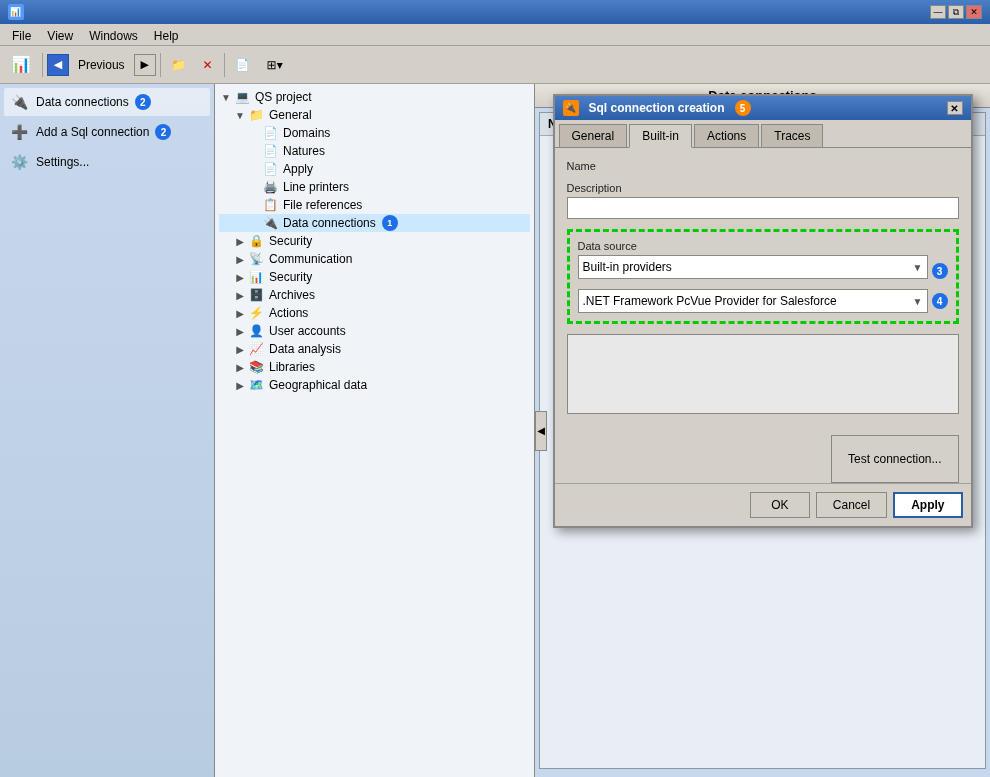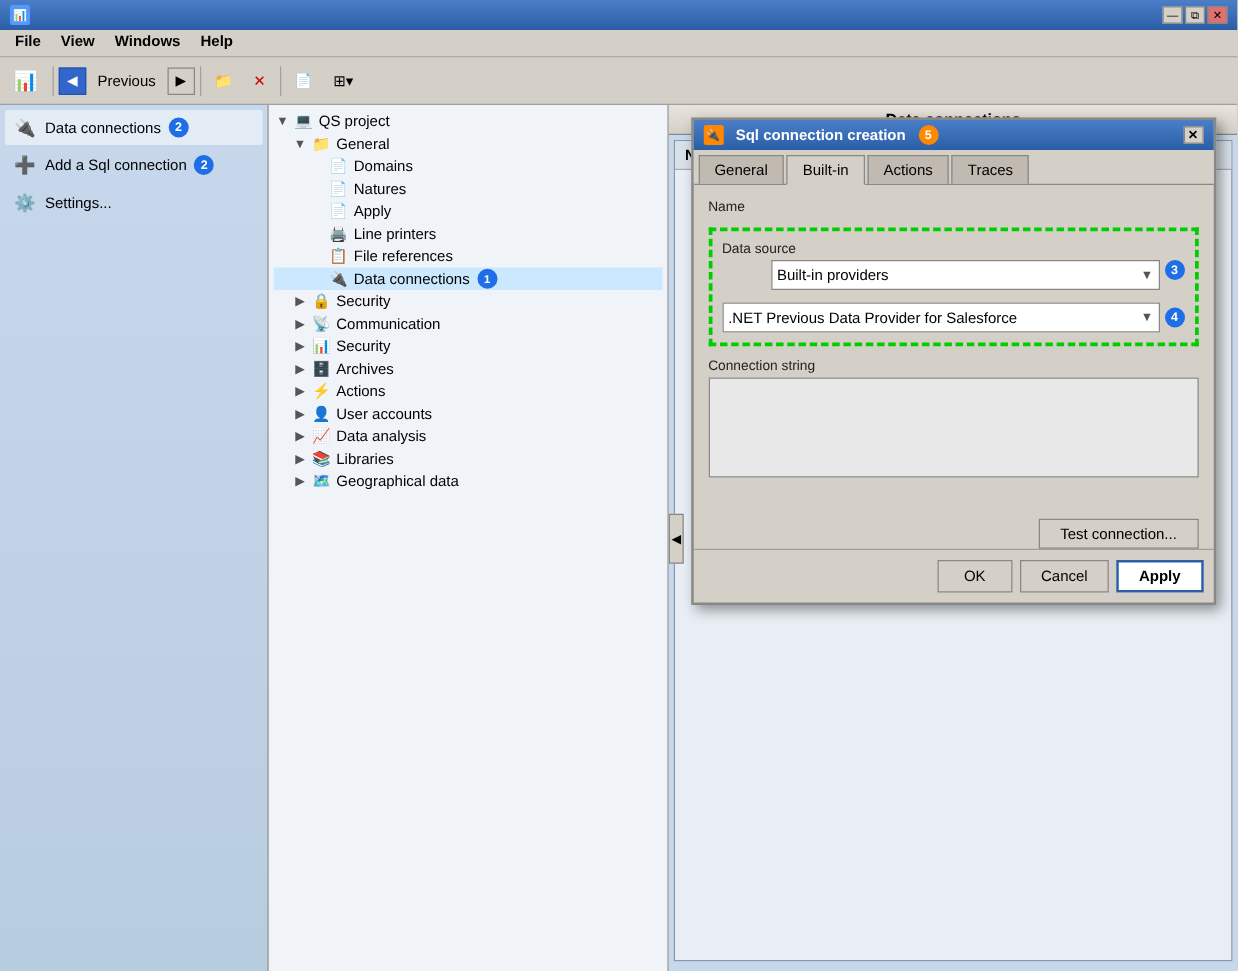--- a/index.html
+++ b/index.html
@@ -18,24 +18,23 @@
     .title-bar-left { display: flex; align-items: center; gap: 6px; font-size: 12px; font-weight: bold; }
     .title-bar-icon { width: 16px; height: 16px; background: #5599ff; border-radius: 2px; display: flex; align-items: center; justify-content: center; color: white; font-size: 9px; }
     .title-bar-controls { display: flex; gap: 2px; }
     .title-btn { width: 16px; height: 14px; background: #d4d0c8; border: 1px solid #888; font-size: 9px; cursor: pointer; display: flex; align-items: center; justify-content: center; color: black; }
 
     
     .menu-bar {
       background: #d4d0c8;
       height: 22px;
       display: flex;
-      align-items: flex-start;
+      align-items: flex-end;
       padding: 0 4px;
       border-bottom: 1px solid #a0a0a0;
-      font-weight: bold;
     }
     .menu-item { padding: 2px 8px; cursor: pointer; font-size: 12px; }
 
     
     .toolbar {
       background: #d4d0c8;
       height: 38px;
       display: flex;
       align-items: center;
       padding: 0 4px;
@@ -244,25 +243,25 @@
       background: #e8e8e8;
       border: 1px solid #888;
       padding: 4px;
       font-size: 11px;
       resize: none;
     }
 
     .test-btn {
       background: #d4d0c8;
       border: 1px solid #888;
-      padding: 4px 16px;
+      padding: 16px 16px;
       cursor: pointer;
       font-size: 12px;
       float: right;
-      margin-top: 20px;
+      margin-top: 8px;
     }
 
     
     .dialog-footer {
       border-top: 1px solid #a0a0a0;
       padding: 8px;
       display: flex;
       justify-content: flex-end;
       gap: 6px;
       clear: both;
@@ -493,47 +492,50 @@
             <span>Traces</span>
           </div>
         </div>
 
         <div class="dialog-content">
 
           <div class="form-group">
             <div class="form-label">Name</div>
           </div>
 
+          <div class="form-group">
+            <div class="form-label">Description</div>
+            <input type="text" class="form-input" placeholder="" style="">
+          </div>
 
           <div class="green-dashed-box">
 
             <div class="form-group">
               <div class="form-label">Data source</div>
-              <div style="display:flex; align-items:flex-start; gap:4px;margin-left:39px;">
+              <div style="display:flex; align-items:flex-end; gap:4px;">
                 <div class="form-select">
                   <span>Built-in providers</span>
                   <span class="select-arrow">▼</span>
                 </div>
                 <div class="circle-badge">3</div>
               </div>
             </div>
 
             <div class="form-group" style="margin-bottom:0;">
               <div style="display:flex; align-items:center; gap:4px;">
                 <div class="form-select">
-                  <span>.NET Previous Data Provider for Salesforce</span>
+                  <span>.NET Framework PcVue Provider for Salesforce</span>
                   <span class="select-arrow">▼</span>
                 </div>
                 <div class="circle-badge">4</div>
               </div>
             </div>
           </div>
 
           <div class="form-group">
-            <div class="form-label">Connection string</div>
             <textarea class="connection-string-area" style=""></textarea>
           </div>
 
           <button class="test-btn">Test connection...</button>
         </div>
 
         <div class="dialog-footer">
           <button class="footer-btn">OK</button>
           <button class="footer-btn">Cancel</button>
           <button class="footer-btn apply">Apply</button>

